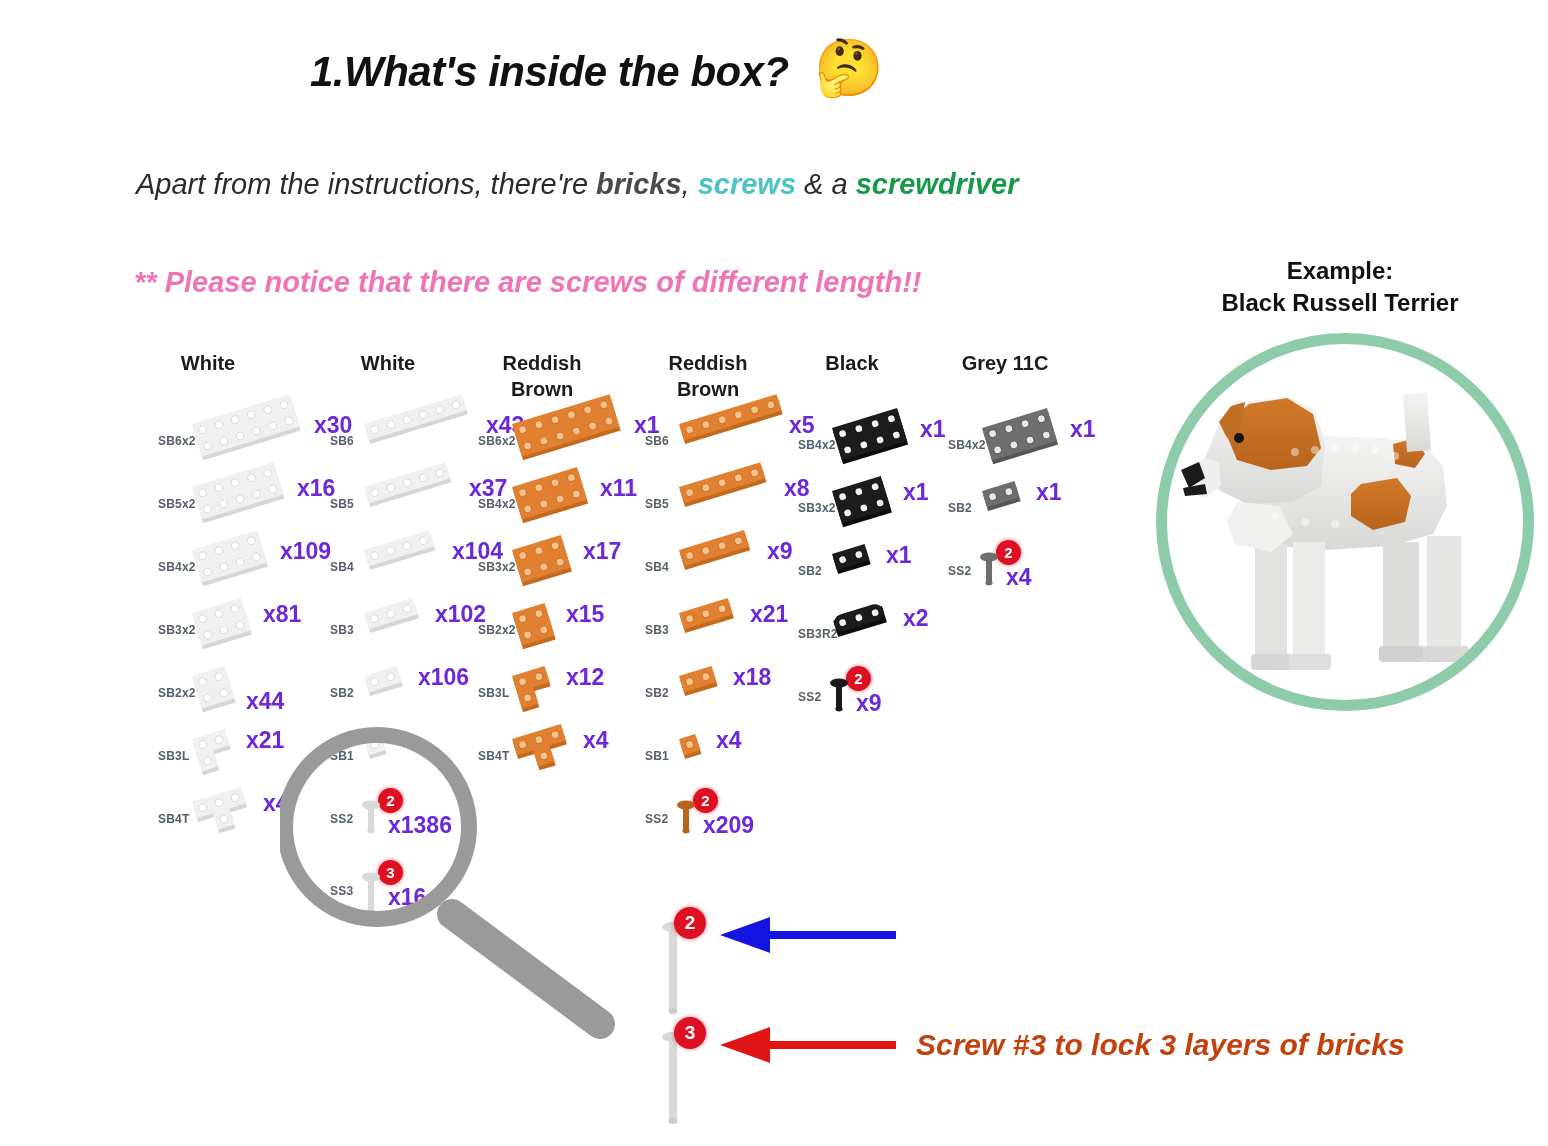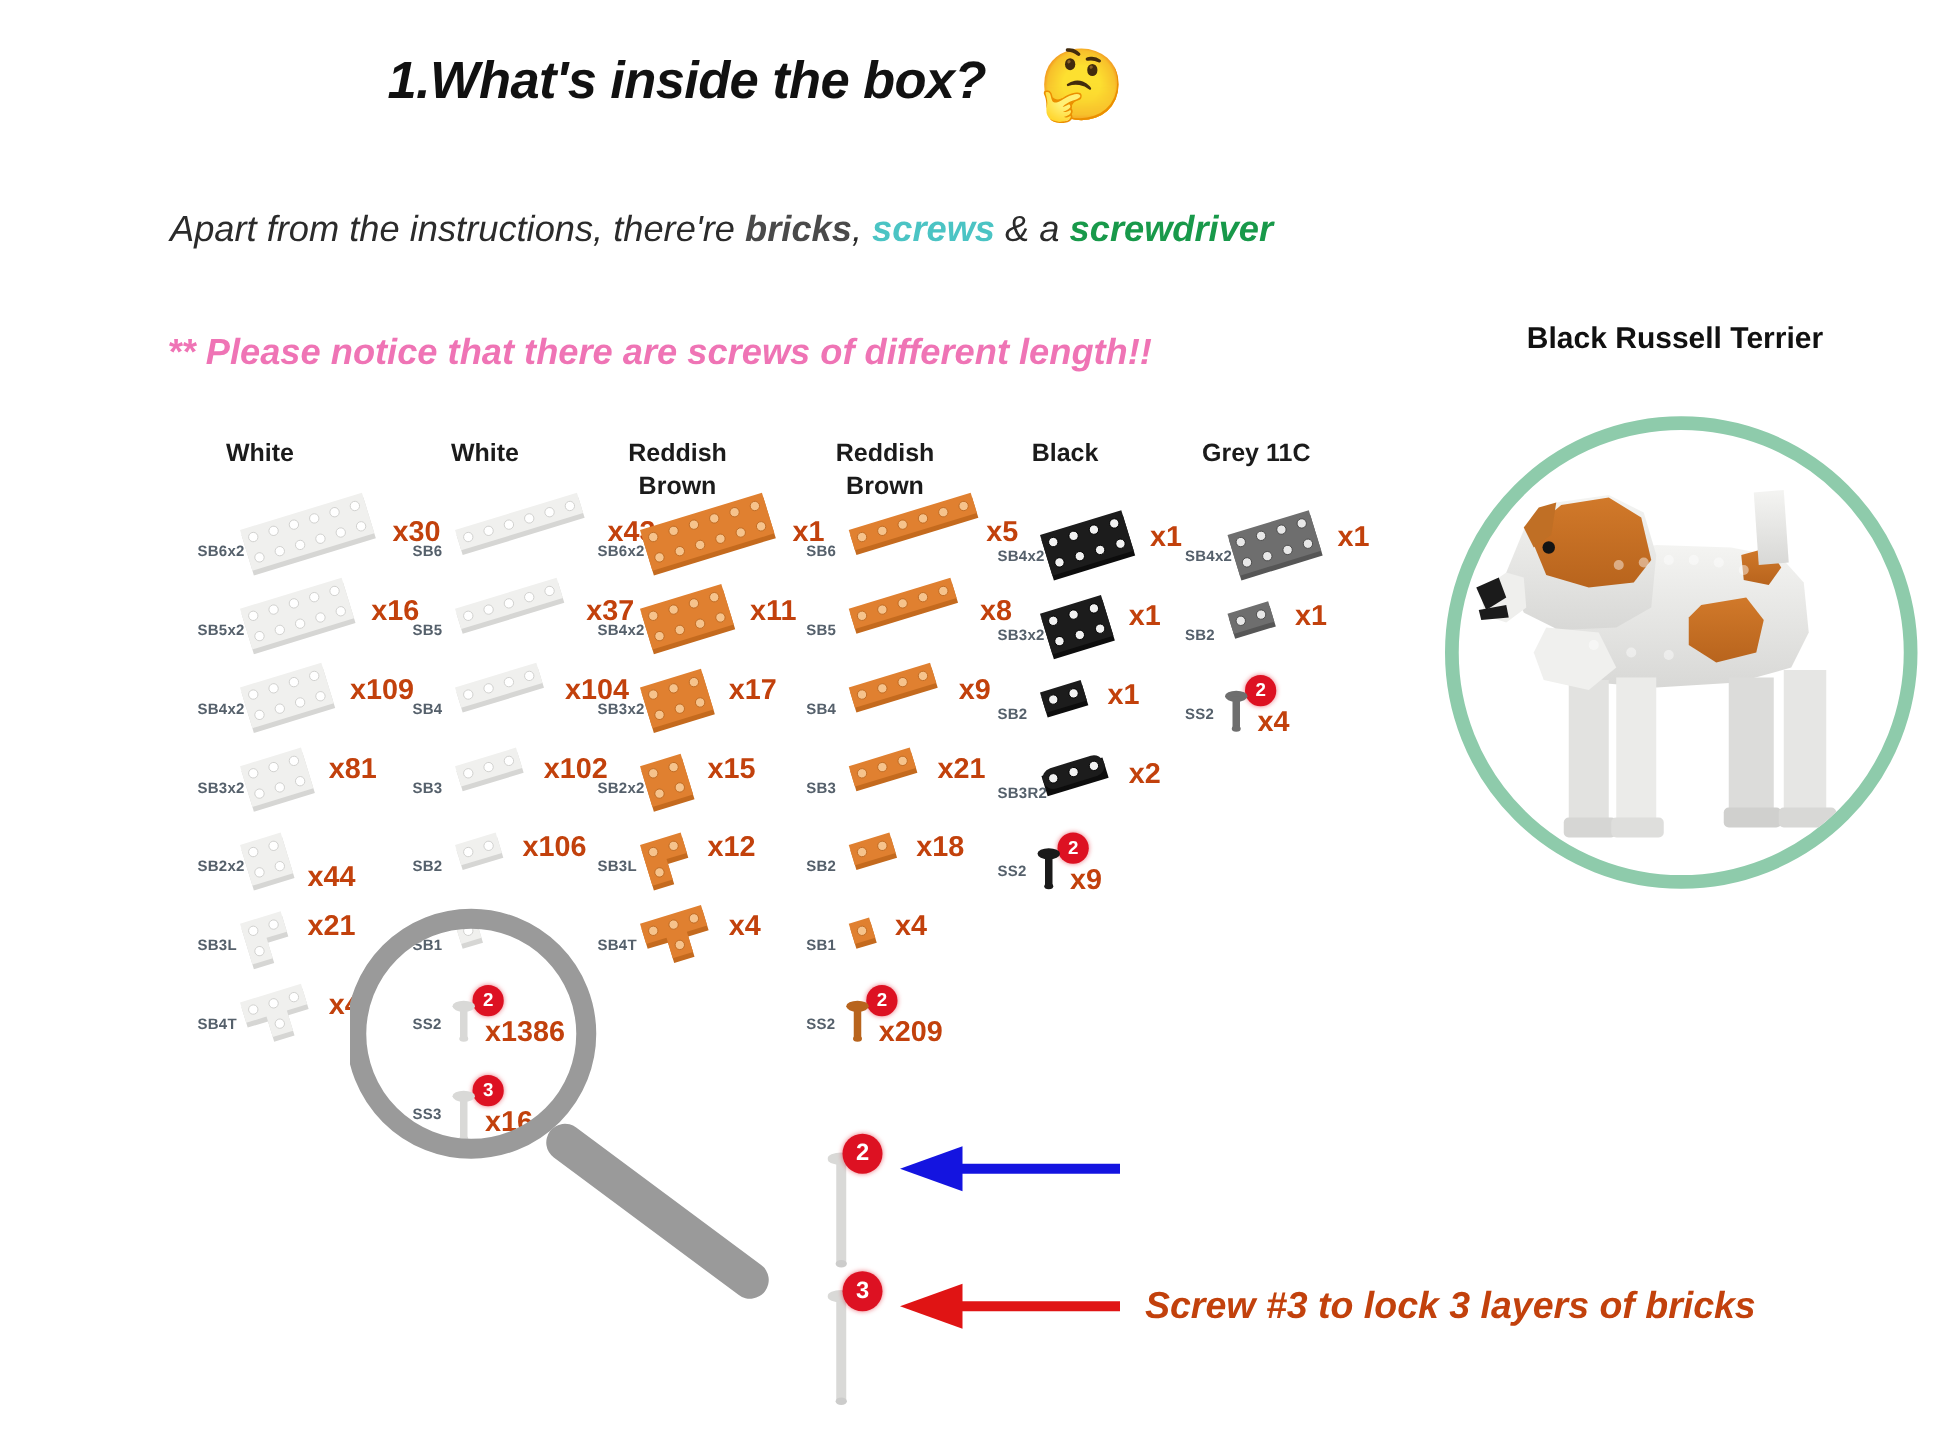--- a/index.html
+++ b/index.html
@@ -5,21 +5,21 @@
   * { box-sizing: border-box; margin: 0; padding: 0; }
   body {
     width: 1548px; height: 1146px;
     background: #ffffff;
     font-family: "Liberation Sans", sans-serif;
     position: relative;
     overflow: hidden;
   }
 
   
-  #title-row { position: absolute; left: 310px; top: 40px; display: flex; align-items: flex-start; gap: 42px; }
+  #title-row { position: absolute; left: 310px; top: 40px; display: flex; align-items: flex-end; gap: 26px; }
   #title-text {
     font-size: 42px; font-weight: 700; font-style: italic;
     color: #111; letter-spacing: -0.5px; white-space: nowrap;
   }
   #thinking-emoji { font-size: 56px; line-height: 1; }
 
   
   #subtitle {
     position: absolute; left: 136px; top: 168px;
     font-size: 29px; font-style: italic; color: #2b2b2b;
@@ -60,21 +60,21 @@
 
   
   .part-row { position: absolute; height: 62px; }
   .part-code {
     position: absolute; left: 0; top: 26px;
     font-size: 12px; font-weight: 700; color: #55606b;
     letter-spacing: 0.2px; white-space: nowrap;
   }
   .part-art { position: absolute; left: 30px; top: 2px; }
   .part-qty {
-    position: absolute; font-size: 23px; font-weight: 700; color: #c2410c;
+    position: absolute; font-size: 23px; font-weight: 700; color: #6d28d9;
     white-space: nowrap; top: 4px; text-align: right;
   }
   .qty-screw { top: 26px; }
 
   
   .badge {
     position: absolute; width: 25px; height: 25px; border-radius: 50%;
     background: #dd1122; color: #fff; font-size: 15px; font-weight: 700;
     display: flex; align-items: center; justify-content: center;
     box-shadow: 0 0 4px rgba(221,17,34,.6);
@@ -97,20 +97,21 @@
   <div id="thinking-emoji">🤔</div>
 </div>
 
 <div id="subtitle">
   <span>Apart from the instructions, there're </span><span class="b-bricks">bricks</span><span>, </span><span class="b-screws">screws</span><span> &amp; a </span><span class="b-driver">screwdriver</span>
 </div>
 
 <div id="notice">** Please notice that there are screws of different length!!</div>
 
 <div id="example-label">
+  <div>Example:</div>
   <div>Black Russell Terrier</div>
 </div>
 
 <div id="dog-circle">
   <svg id="dog-svg" width="360" height="330" viewBox="0 0 360 330">
     <defs>
       <linearGradient id="wg" x1="0" y1="0" x2="0" y2="1">
         <stop offset="0" stop-color="#f4f4f2"></stop>
           <stop offset="1" stop-color="#d8d8d6"></stop>
       </linearGradient>

